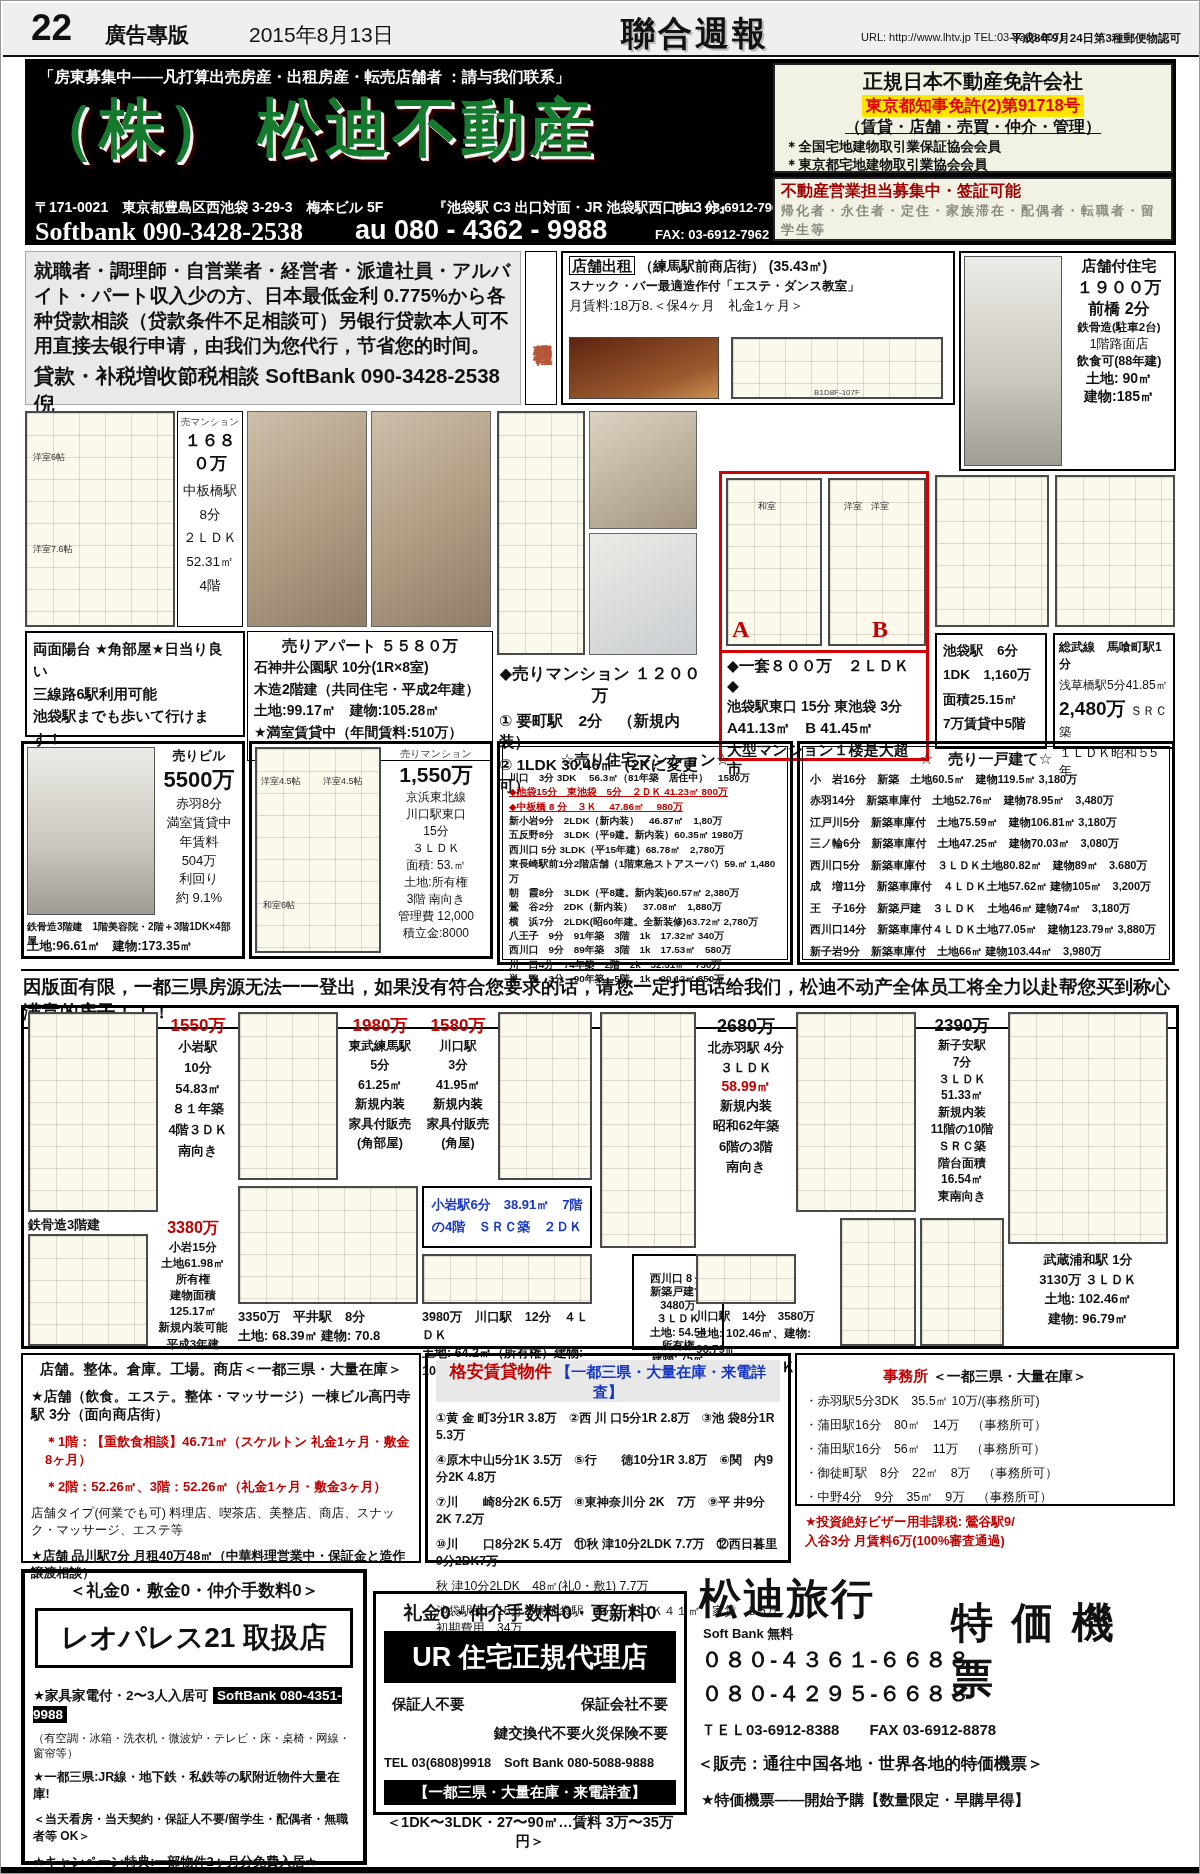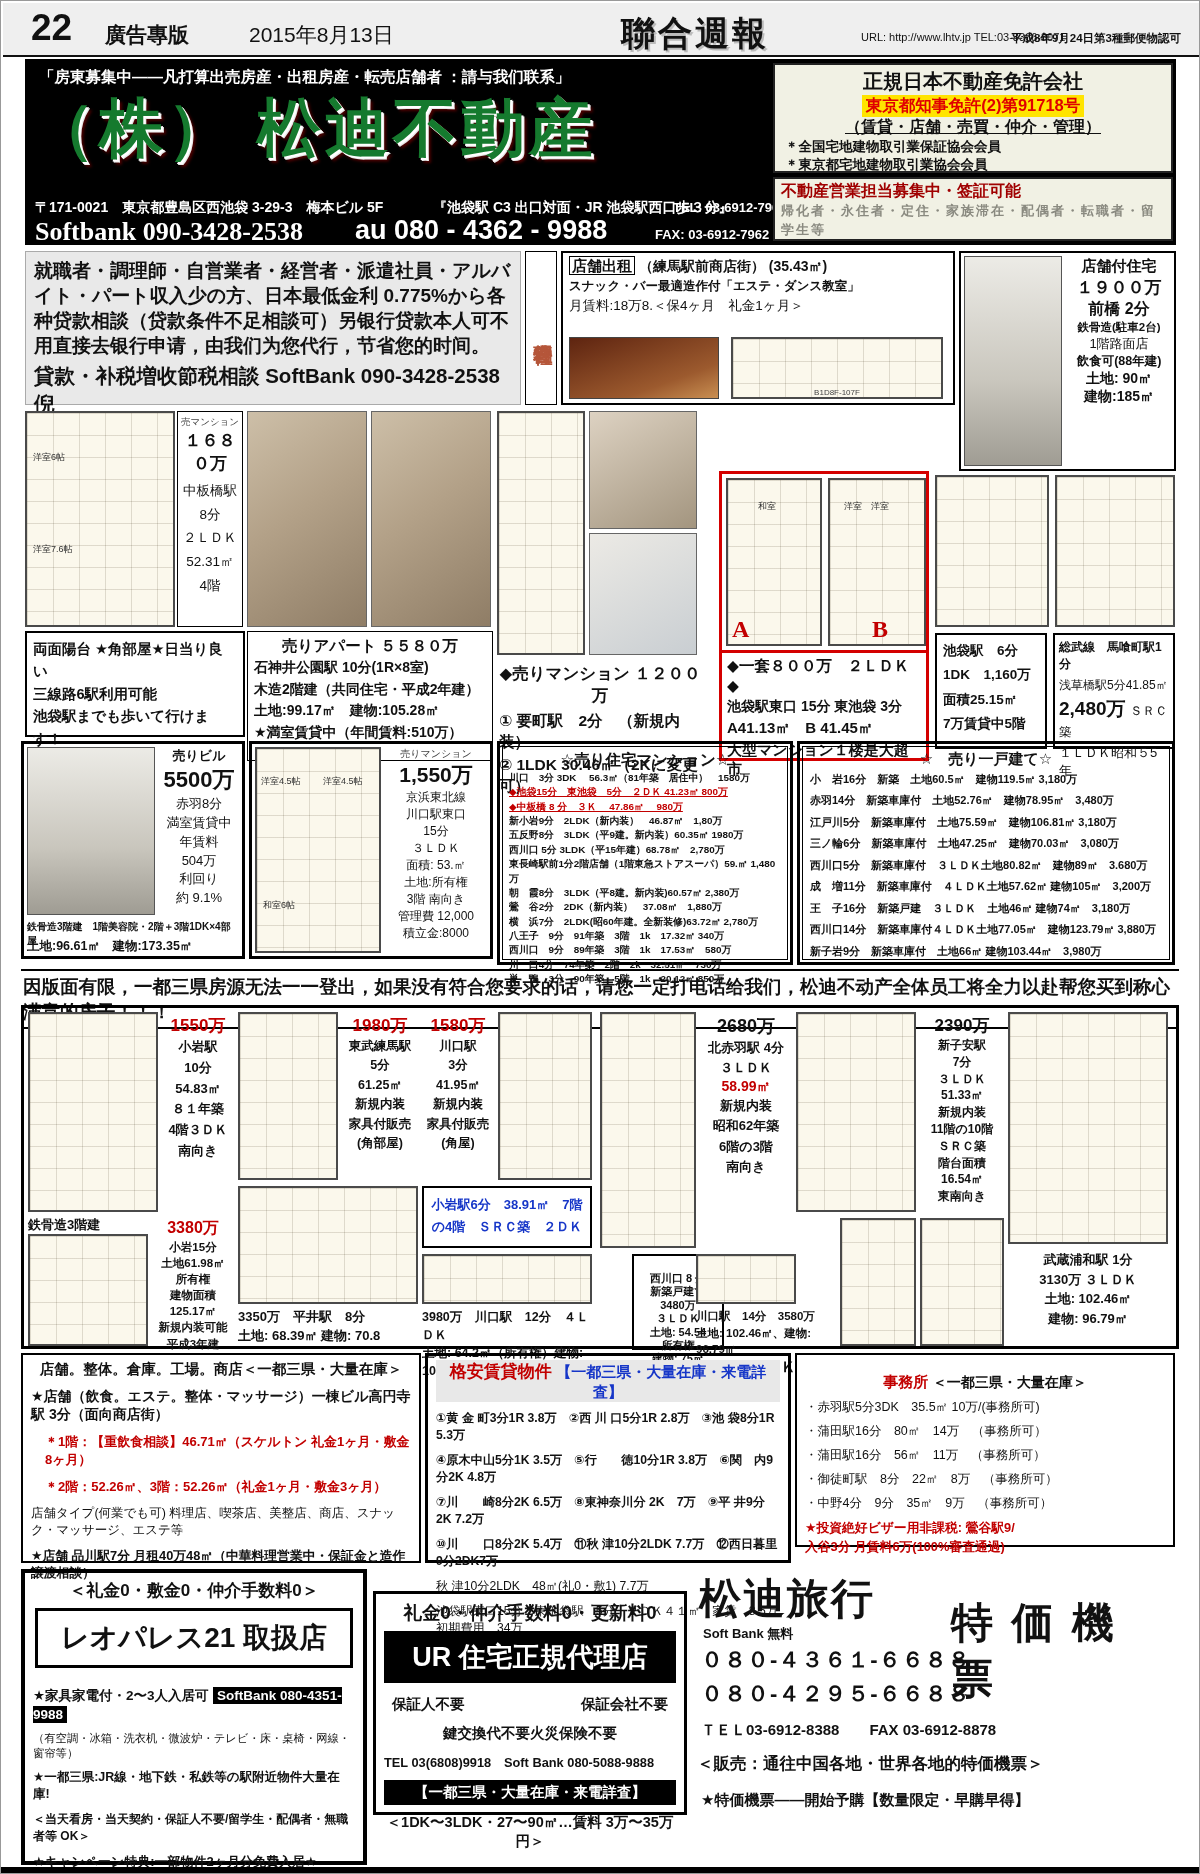--- a/index.html
+++ b/index.html
@@ -366,21 +366,21 @@
       <span class="bold blue" style="font-size:15px">【一都三県・大量在庫・来電詳査】</span>
     </div>
     <div class="bold" style="font-size:12.2px;margin-top:8px">①黄 金 町3分1R 3.8万　②西 川 口5分1R  2.8万　③池 袋8分1R 5.3万</div>
     <div class="bold" style="font-size:12.2px;margin-top:8px">④原木中山5分1K 3.5万　⑤行　　徳10分1R 3.8万　⑥関　内9分2K 4.8万</div>
     <div class="bold" style="font-size:12.2px;margin-top:8px">⑦川　　崎8分2K 6.5万　⑧東神奈川分 2K　7万　⑨平 井9分2K 7.2万</div>
     <div class="bold" style="font-size:12.2px;margin-top:8px">⑩川　　口8分2K 5.4万　⑪秋 津10分2LDK 7.7万　⑫西日暮里9分2DK7万</div>
     <div style="font-size:12.2px;margin-top:8px">秋 津10分2LDK　48㎡(礼0・敷1) 7.7万</div>
     <div style="font-size:12.2px;margin-top:8px">池袋駅東口15分　東池袋駅　5分　２ＤＫ４１㎡　家賃　8.5万初期費用　34万</div>
   </div>
 
-  <div class="abs" style="left:794px;top:1352px;width:380px;height:194px;border:2px solid #000;padding:18px 8px">
+  <div class="abs" style="left:794px;top:1352px;width:380px;height:153px;border:2px solid #000;padding:12px 8px">
     <div class="ctr">
       <span class="bold red" style="font-size:15px">事務所</span>
       <span class="bold" style="font-size:14px">＜一都三県・大量在庫＞</span>
     </div>
     <div style="font-size:12.5px;margin-top:7px">・赤羽駅5分3DK　35.5㎡ 10万/(事務所可)</div>
     <div style="font-size:12.5px;margin-top:7px">・蒲田駅16分　80㎡　14万　（事務所可）</div>
     <div style="font-size:12.5px;margin-top:7px">・蒲田駅16分　56㎡　11万　（事務所可）</div>
     <div style="font-size:12.5px;margin-top:7px">・御徒町駅　8分　22㎡　8万　（事務所可）</div>
     <div style="font-size:12.5px;margin-top:7px">・中野4分　9分　35㎡　9万　（事務所可）</div>
     <div class="bold red" style="font-size:12.8px;margin-top:8px">★投資絶好ビザー用非課税: 鶯谷駅9/</div>
@@ -400,21 +400,21 @@
     <div class="bold" style="font-size:13px;margin-top:8px">★キャンペーン特典:一部物件2ヶ月分免費入居★</div>
   </div>
 
   <div class="abs" style="left:372px;top:1590px;width:314px;height:224px;border:3px solid #000;padding:6px 8px">
     <div class="bold ctr" style="font-size:18.5px">礼金0・仲介手数料0・更新料0</div>
     <div class="bold ctr blackband" style="font-size:27px;margin-top:6px;padding:8px 0">UR 住宅正規代理店</div>
     <div style="display:flex;justify-content:space-between;margin-top:12px;padding:0 8px">
       <span class="bold" style="font-size:14.5px">保証人不要</span>
       <span class="bold" style="font-size:14.5px">保証会社不要</span>
     </div>
-    <div style="display:flex;justify-content:center;margin-top:10px;padding:0 8px">
+    <div style="display:flex;justify-content:flex-end;margin-top:10px;padding:0 8px">
       <span class="bold" style="font-size:14.5px">鍵交換代不要</span>
       <span class="bold" style="font-size:14.5px">火災保険不要</span>
     </div>
     <div class="bold" style="font-size:12.8px;margin-top:12px">TEL  03(6808)9918　Soft Bank  080-5088-9888</div>
     <div class="bold ctr blackband" style="font-size:14.5px;margin-top:8px;padding:3px 0">【一都三県・大量在庫・来電詳査】</div>
     <div class="bold ctr" style="font-size:14.5px;margin-top:8px">＜1DK〜3LDK・27〜90㎡…賃料 3万〜35万円＞</div>
   </div>
 
   <div class="abs" style="left:692px;top:1568px;width:484px;height:296px;padding:4px 6px">
     <div class="abs bold" style="left:6px;top:2px;font-size:42px;font-family:'Liberation Serif','DejaVu Serif',serif;letter-spacing:2px">松迪旅行</div>

